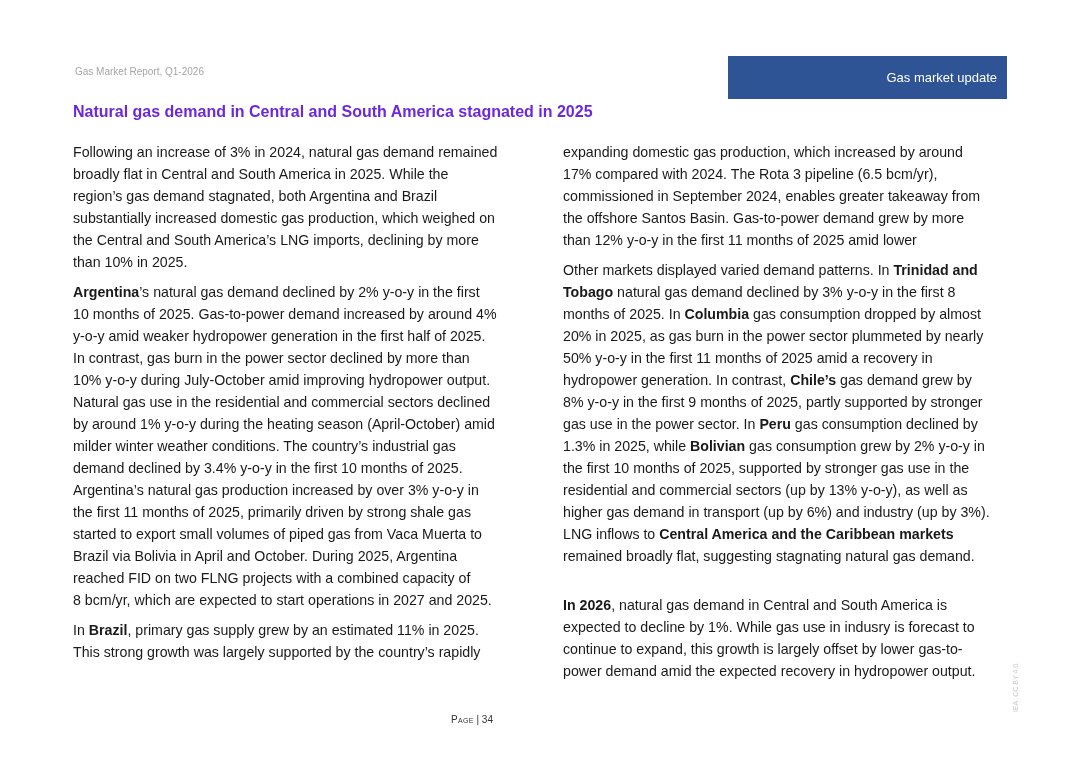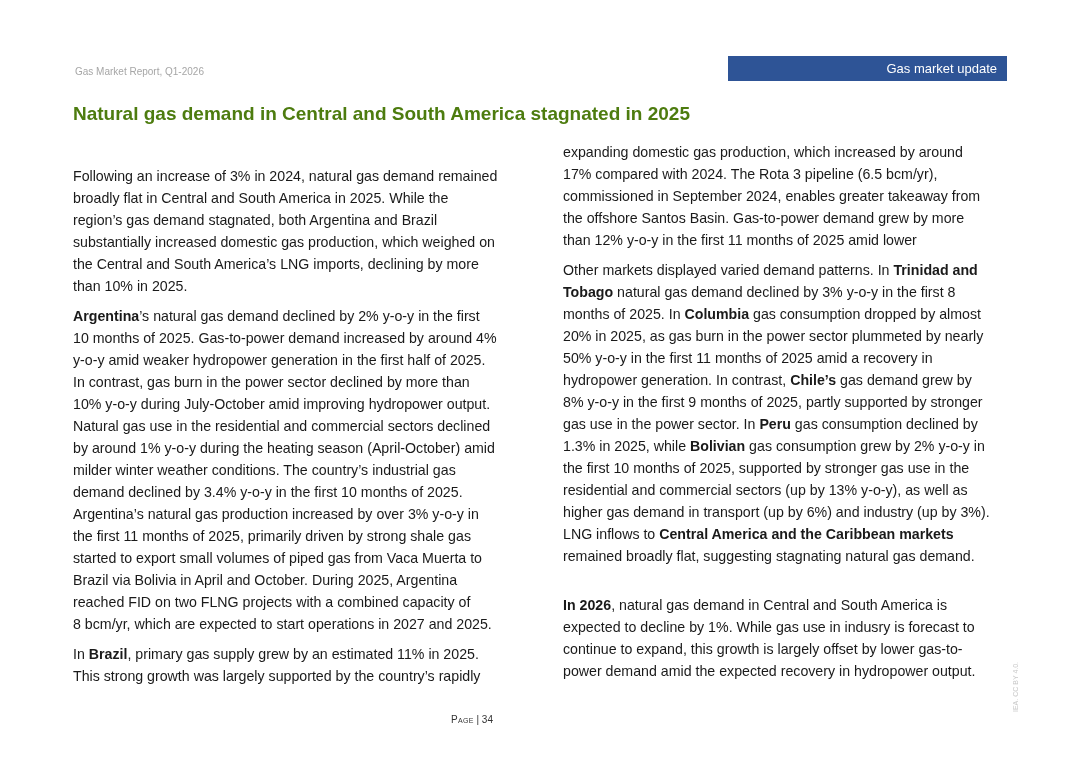--- a/index.html
+++ b/index.html
@@ -1,26 +1,26 @@
 <!DOCTYPE html>
 <html><head>
 <meta charset="utf-8">
 <style>
   html, body { margin: 0; padding: 0; background: #ffffff; }
   body { width: 1080px; height: 764px; position: relative; overflow: hidden;
          font-family: "Liberation Sans", sans-serif; color: #1a1a1a; }
   .running-head { position: absolute; left: 75px; top: 66px; font-size: 10px; color: #a6a6a6; }
-  .section-tab { position: absolute; left: 728px; top: 56px; width: 279px; height: 25px;
+  .section-tab { position: absolute; left: 728px; top: 56px; width: 279px; height: 43px;
                  background: #2e5496; color: #ffffff; font-size: 13px;
                  display: flex; align-items: center; justify-content: flex-end;
                  padding-right: 10px; box-sizing: border-box; }
-  .title { position: absolute; left: 73px; top: 103px; margin: 0; font-size: 19px;
-           font-weight: bold; color: #4d7c0f; white-space: nowrap; }
+  .title { position: absolute; left: 73px; top: 103px; margin: 0; font-size: 16px;
+           font-weight: bold; color: #6d28d9; white-space: nowrap; }
   .col { position: absolute; top: 141px; font-size: 14.2px; line-height: 22px; }
-  .col.left { left: 73px; width: 460px; margin-top: 24px; }
+  .col.left { left: 73px; width: 460px; }
   .col.right { left: 563px; width: 460px; }
   .col p { margin: 0 0 8px 0; }
   .line { display: block; white-space: nowrap; }
   .col b { font-weight: bold; }
   .footer { position: absolute; left: 0; width: 944px; top: 714px; text-align: center;
             font-size: 10px; color: #333; }
   .footer .sc { font-variant: small-caps; letter-spacing: 0.3px; }
   .license { position: absolute; left: 1012px; top: 712px; transform: rotate(-90deg);
              transform-origin: left top; font-size: 7px; color: #c8c8c8; white-space: nowrap; }
 </style>

